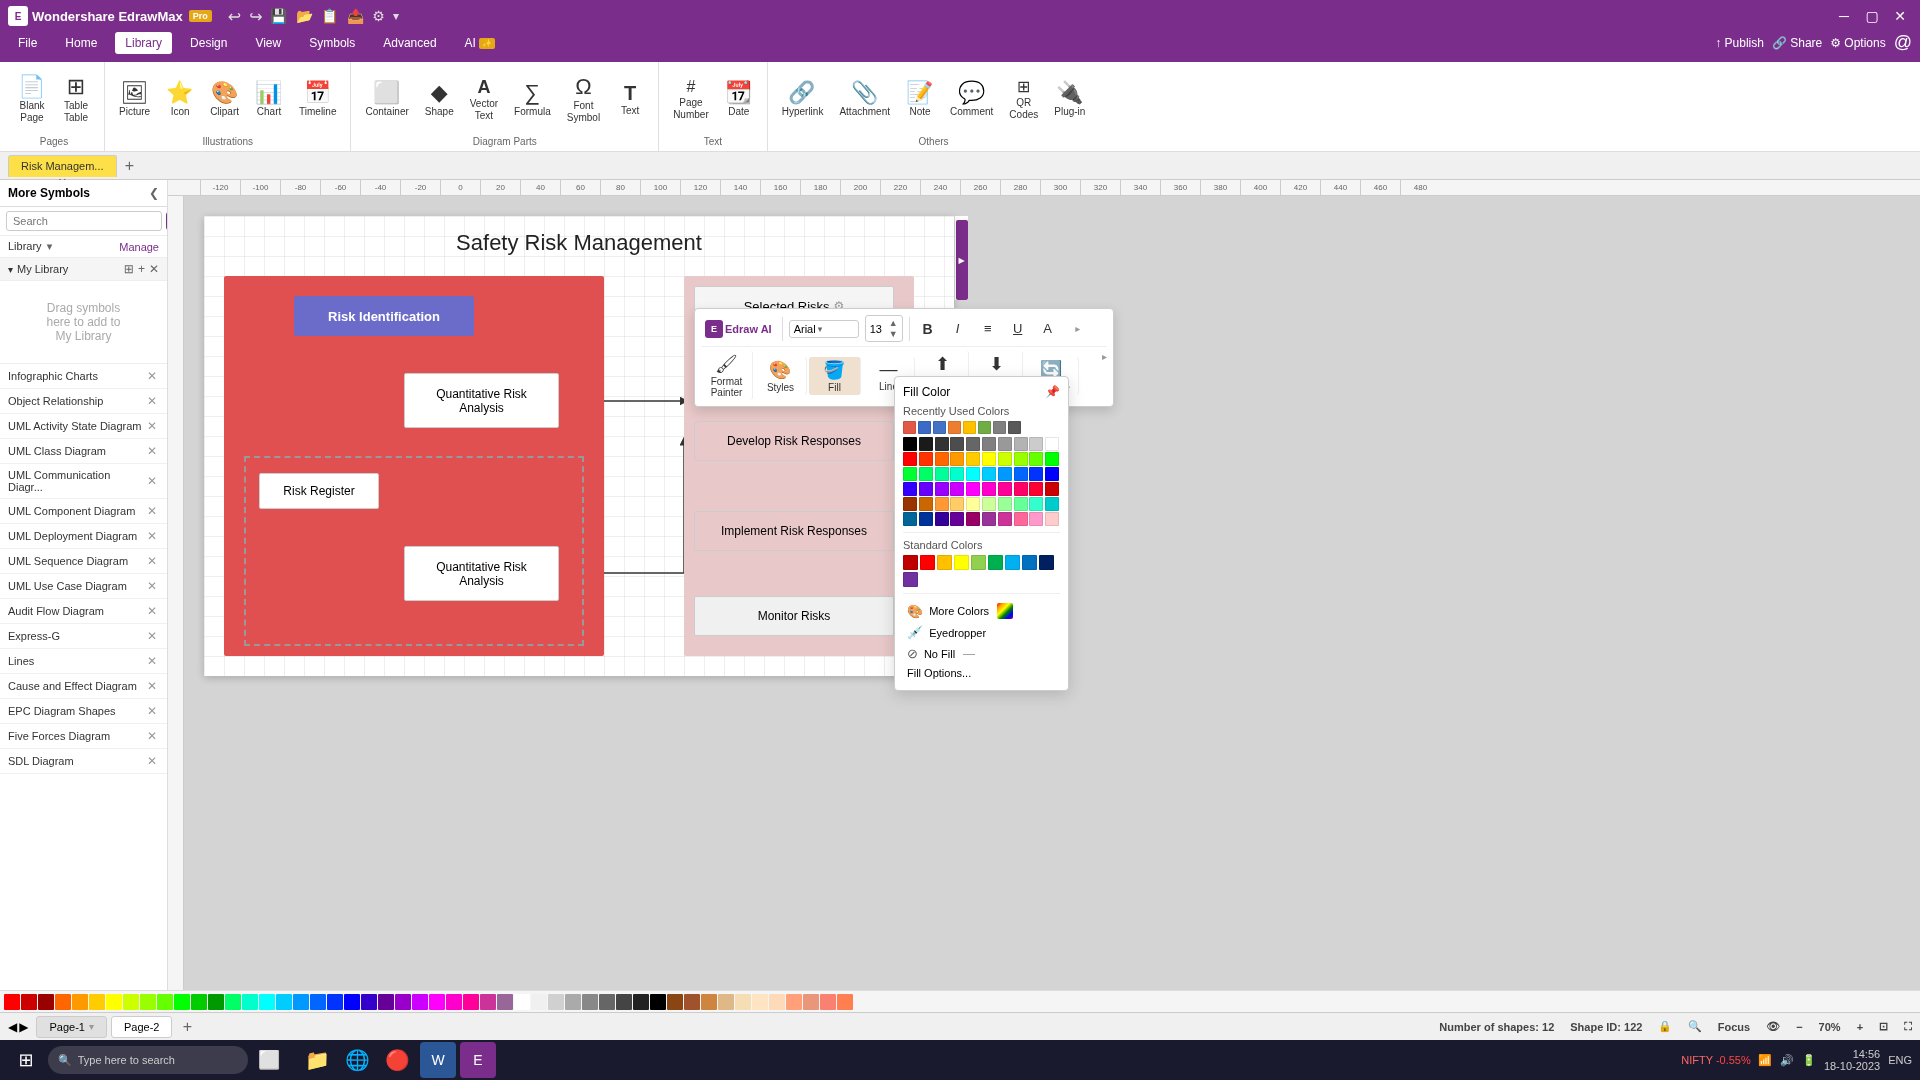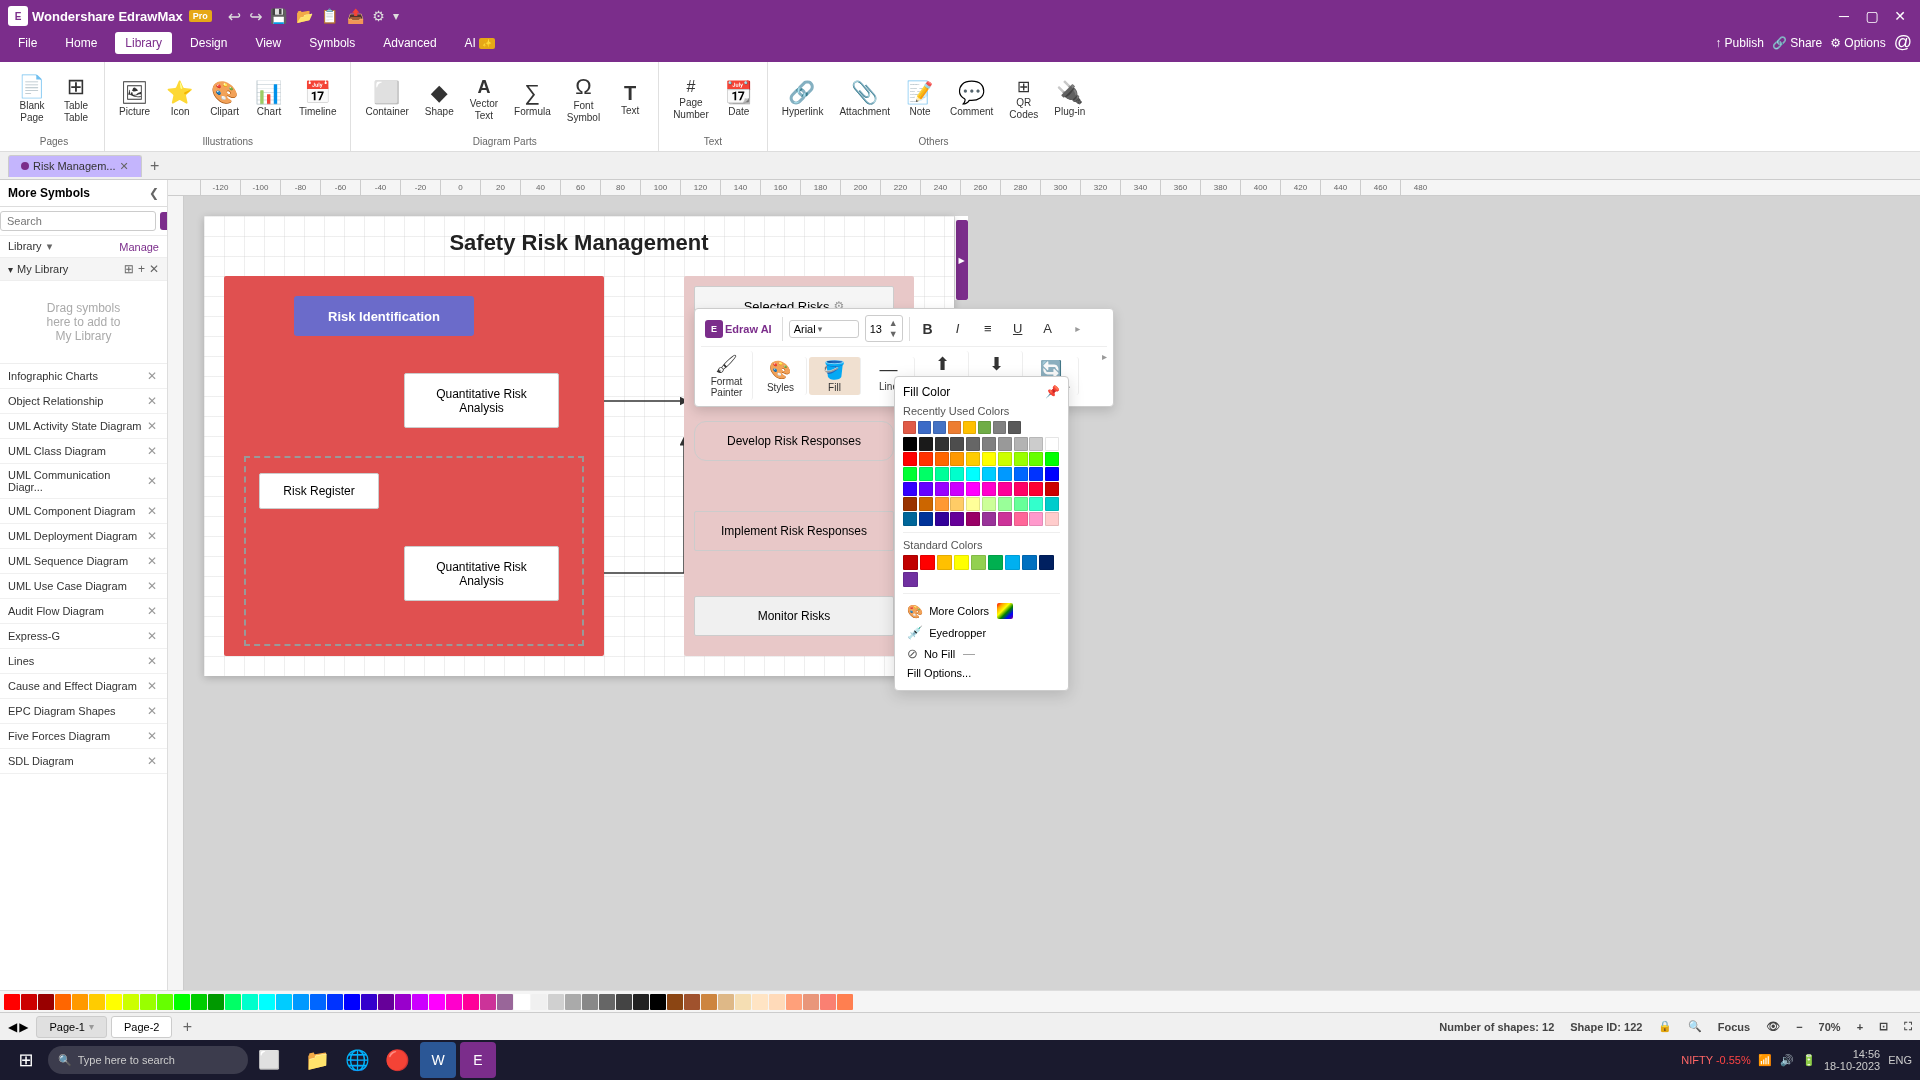--- a/index.html
+++ b/index.html
@@ -104,21 +104,21 @@
       display: flex;
       align-items: center;
       padding: 6px 8px;
       border-bottom: 1px solid #ddd;
       gap: 4px;
     }
 
     #search-bar {
       display: flex;
       align-items: center;
-      padding: 4px 0;
+      padding: 4px 6px;
       border-bottom: 1px solid #eee;
       gap: 4px;
     }
     #search-bar input {
       flex: 1;
       border: 1px solid #ccc;
       border-radius: 3px;
       padding: 3px 6px;
       font-size: 11px;
       outline: none;
@@ -231,21 +231,21 @@
       border-radius: 3px 3px 0 0;
       display: flex;
       align-items: center;
       gap: 4px;
       cursor: pointer;
       font-size: 11px;
       background: #e0e0e0;
       border: 1px solid #ccc;
       border-bottom: none;
     }
-    .tab.active { background: #c4b5fd; color: #333; }
+    .tab.active { background: #fde047; color: #333; flex-direction: column; }
     .tab .tab-dot { width: 8px; height: 8px; border-radius: 50%; background: #7b2d8b; }
     .tab .close-x { color: #666; font-size: 11px; }
     .tab-add { width: 22px; height: 22px; display: flex; align-items: center; justify-content: center; cursor: pointer; font-size: 16px; color: #666; }
 
     
     #diagram-canvas {
       background: white;
       width: 750px;
       height: 460px;
       position: relative;
@@ -257,21 +257,21 @@
     }
 
     
     .diagram-title {
       position: absolute;
       top: 14px;
       left: 0;
       right: 0;
       text-align: center;
       font-size: 22px;
-      font-weight: bold;
+      font-weight: normal;
       color: #222;
     }
 
     
     .red-section {
       position: absolute;
       top: 60px;
       left: 20px;
       width: 380px;
       height: 380px;
@@ -413,21 +413,21 @@
       top: 205px;
       left: 490px;
       width: 200px;
       height: 40px;
       background: #e8c8c8;
       border: 1px solid #ccc;
       display: flex;
       align-items: center;
       justify-content: center;
       font-size: 12px;
-      border-radius: 12px;
+      border-radius: 4px;
     }
 
     .box-implement {
       position: absolute;
       top: 295px;
       left: 490px;
       width: 200px;
       height: 40px;
       background: #e8c8c8;
       border: 1px solid #ccc;

